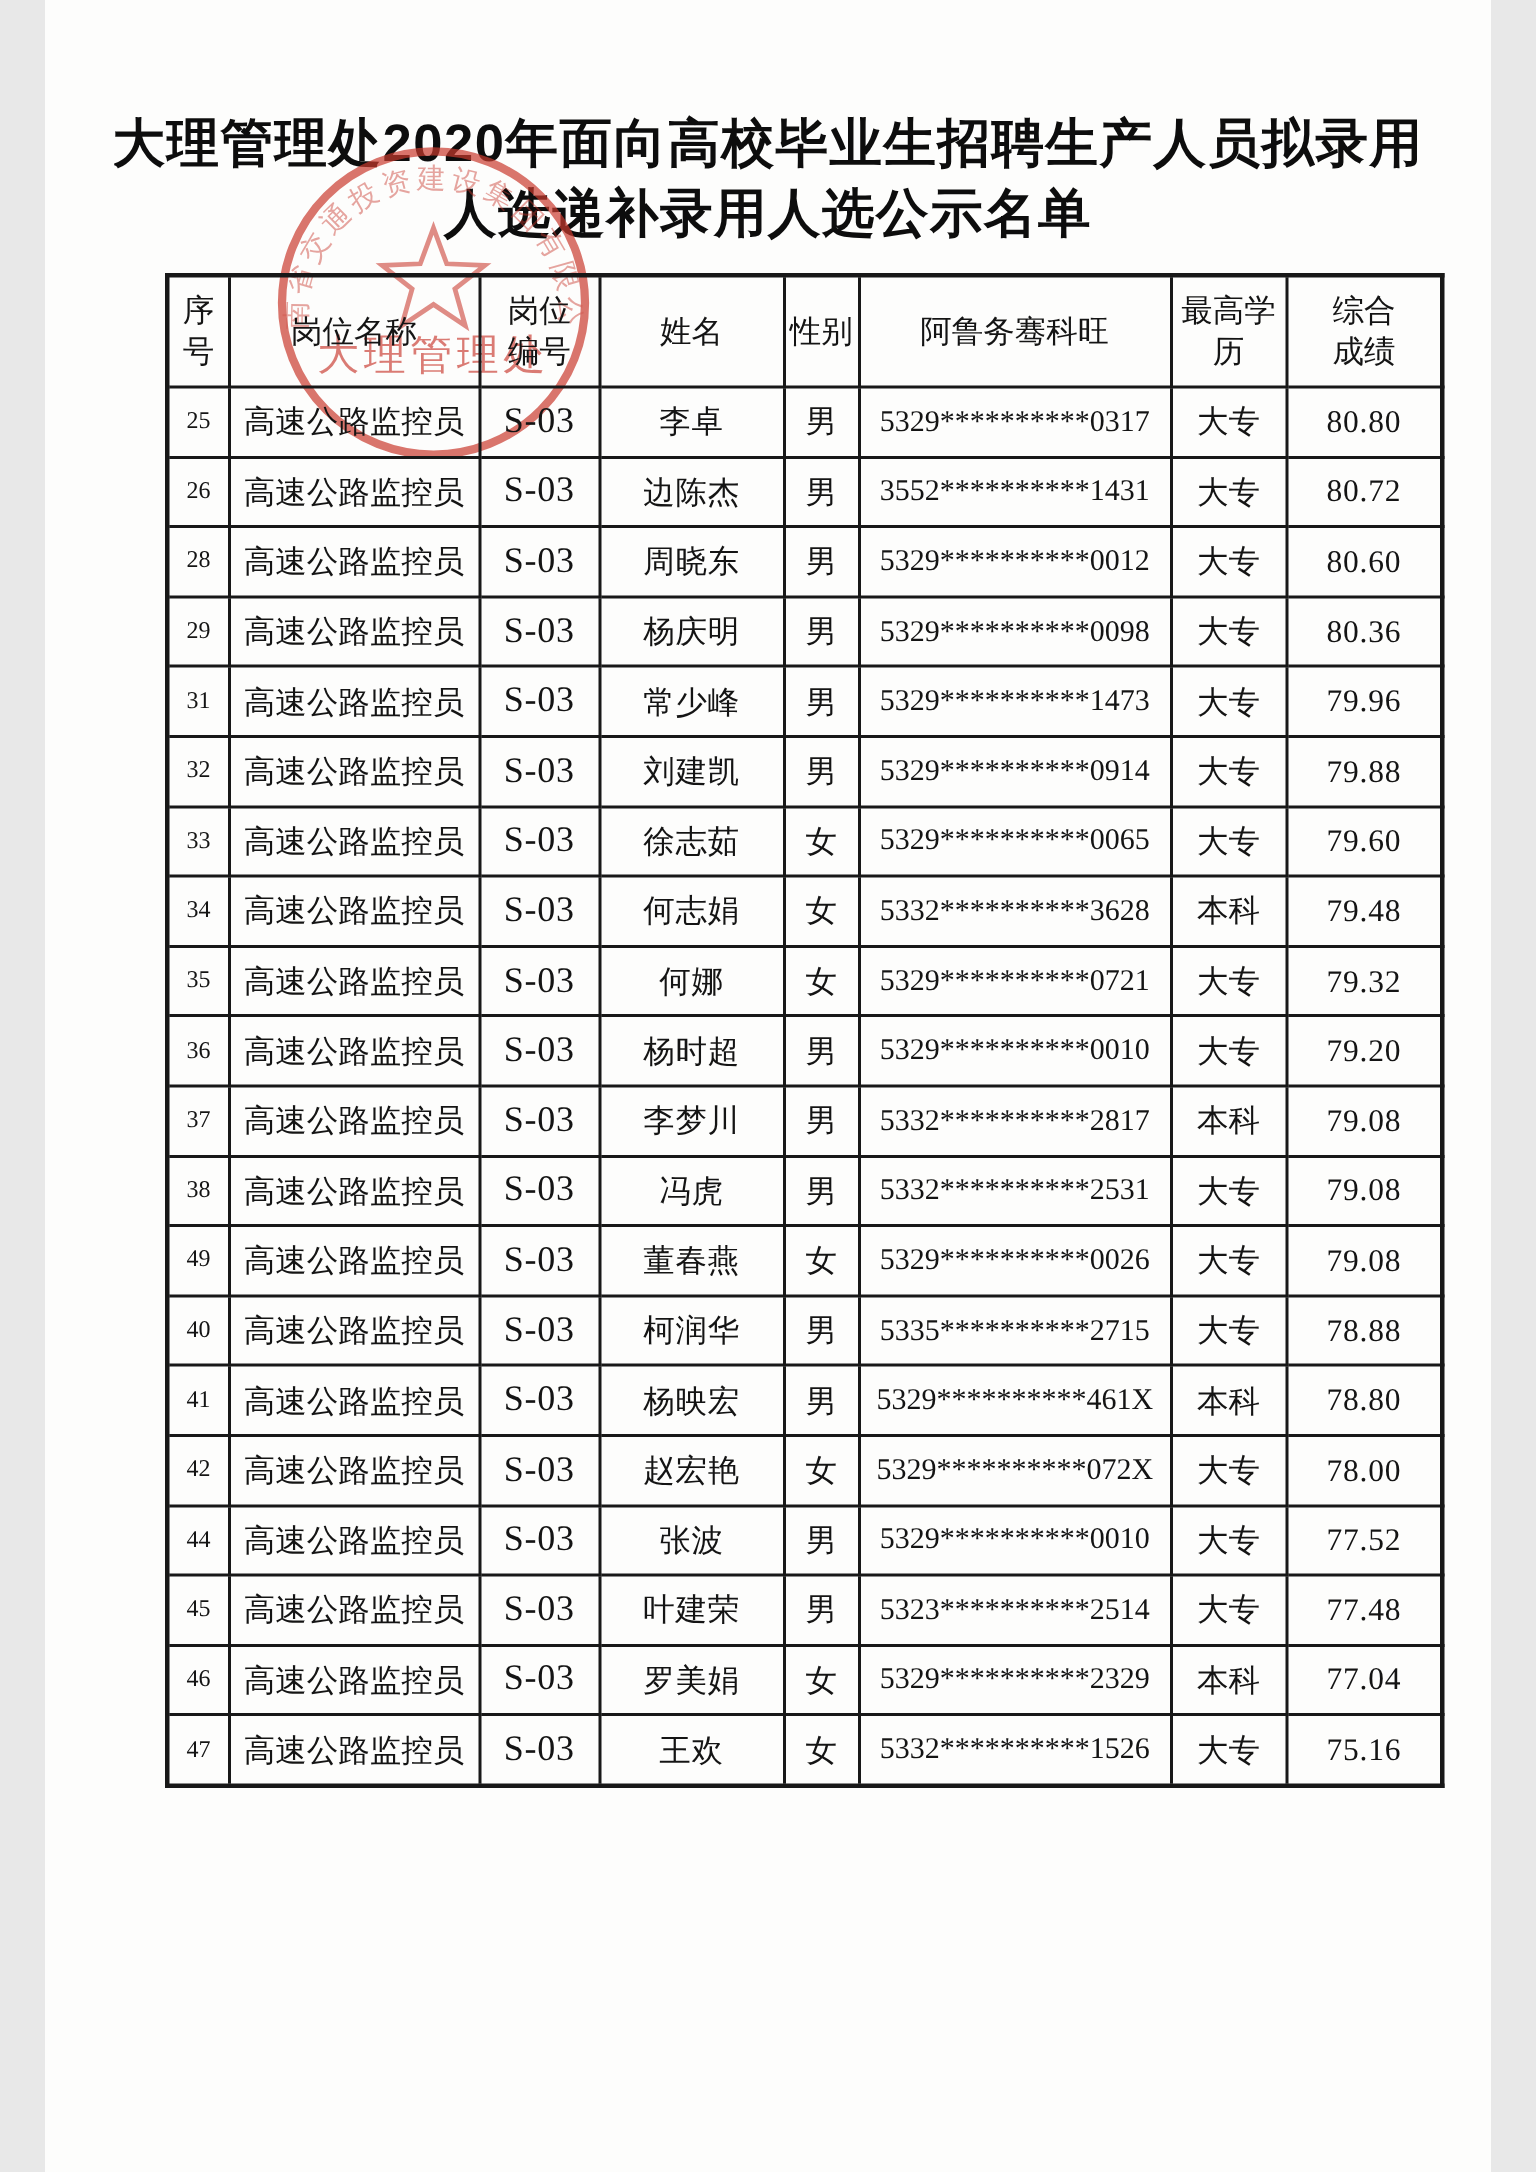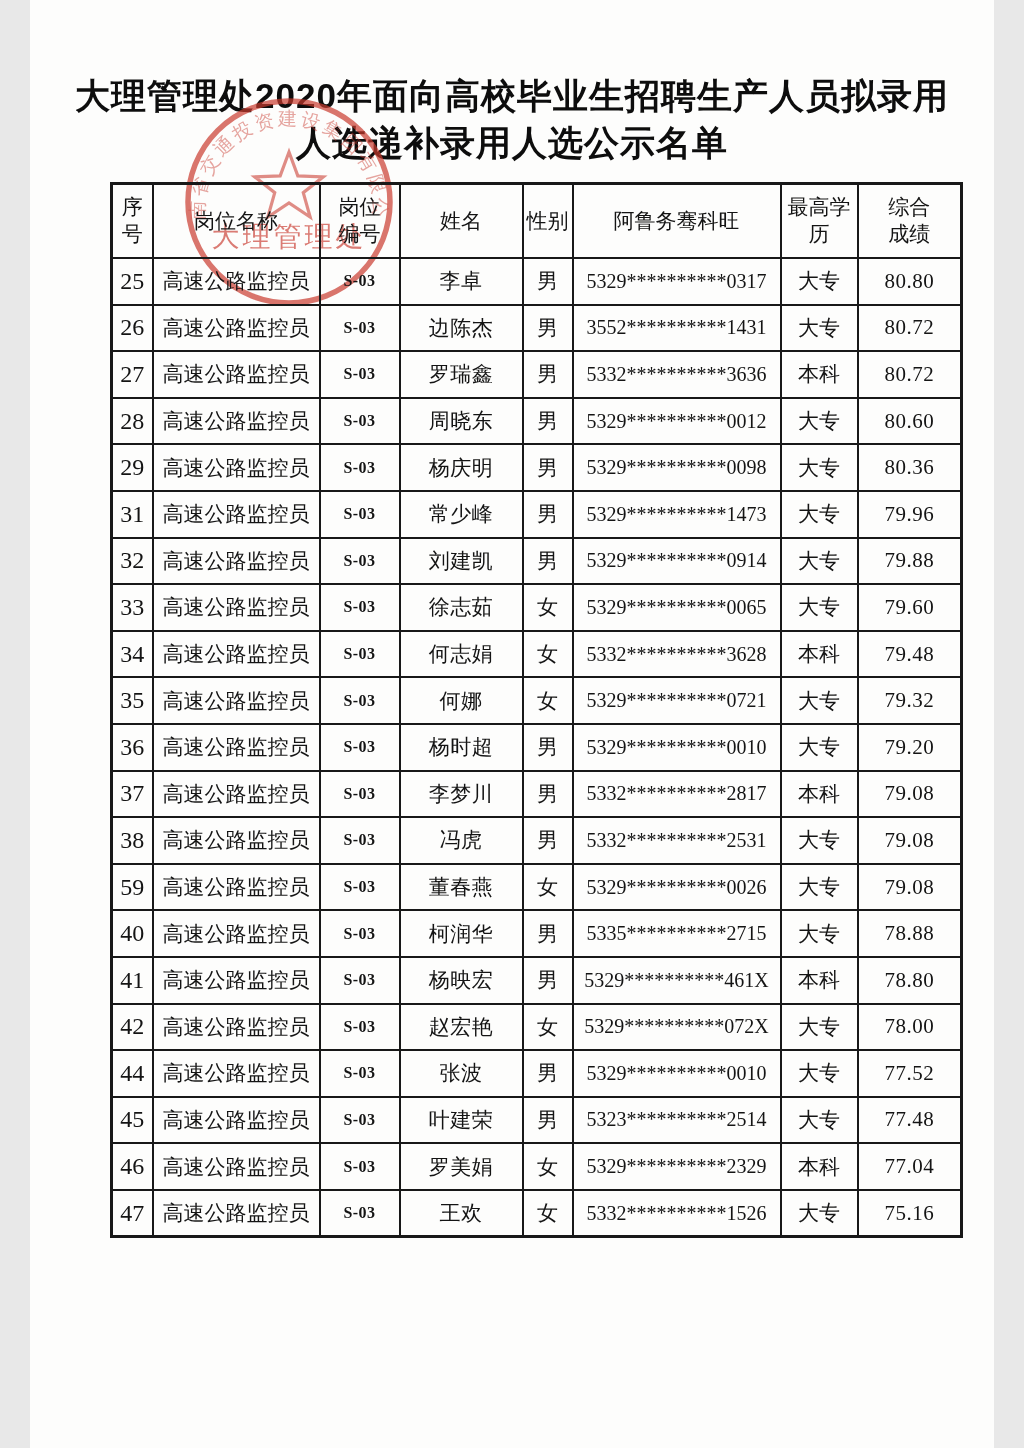--- a/index.html
+++ b/index.html
@@ -75,23 +75,23 @@
     height: 72px;
     font-weight: normal;
     font-size: 21px;
     white-space: pre-line;
     line-height: 27px;
   }
   table.roster tbody td {
     height: 44.6px;
     white-space: nowrap;
   }
-  td.c-index { font-size: 24px; }
+  td.c-index { font-size: 16px; }
   td.c-position { font-size: 21px; border-radius: 17px; }
-  td.c-code { font-size: 16px; letter-spacing: 0.5px; font-weight: bold; }
+  td.c-code { font-size: 24px; letter-spacing: 0.5px; }
   td.c-name { font-size: 21px; letter-spacing: 0.5px; }
   td.c-id_number { font-size: 20px; letter-spacing: 0px; }
   td.c-score { font-size: 21px; letter-spacing: 0.5px; margin-top: 44px; }
 </style>
 </head>
 <body>
 
 <div class="page">
 
   <div class="doc-title">
@@ -154,30 +154,20 @@
           <td class="c-index">26</td>
           <td class="c-position">高速公路监控员</td>
           <td class="c-code">S-03</td>
           <td class="c-name">边陈杰</td>
           <td class="c-gender">男</td>
           <td class="c-id_number">3552**********1431</td>
           <td class="c-education">大专</td>
           <td class="c-score">80.72</td>
         </tr>
         <tr>
-          <td class="c-index">27</td>
-          <td class="c-position">高速公路监控员</td>
-          <td class="c-code">S-03</td>
-          <td class="c-name">罗瑞鑫</td>
-          <td class="c-gender">男</td>
-          <td class="c-id_number">5332**********3636</td>
-          <td class="c-education">本科</td>
-          <td class="c-score">80.72</td>
-        </tr>
-        <tr>
           <td class="c-index">28</td>
           <td class="c-position">高速公路监控员</td>
           <td class="c-code">S-03</td>
           <td class="c-name">周晓东</td>
           <td class="c-gender">男</td>
           <td class="c-id_number">5329**********0012</td>
           <td class="c-education">大专</td>
           <td class="c-score">80.60</td>
         </tr>
         <tr>
@@ -264,21 +254,21 @@
           <td class="c-index">38</td>
           <td class="c-position">高速公路监控员</td>
           <td class="c-code">S-03</td>
           <td class="c-name">冯虎</td>
           <td class="c-gender">男</td>
           <td class="c-id_number">5332**********2531</td>
           <td class="c-education">大专</td>
           <td class="c-score">79.08</td>
         </tr>
         <tr>
-          <td class="c-index">59</td>
+          <td class="c-index">49</td>
           <td class="c-position">高速公路监控员</td>
           <td class="c-code">S-03</td>
           <td class="c-name">董春燕</td>
           <td class="c-gender">女</td>
           <td class="c-id_number">5329**********0026</td>
           <td class="c-education">大专</td>
           <td class="c-score">79.08</td>
         </tr>
         <tr>
           <td class="c-index">40</td>

